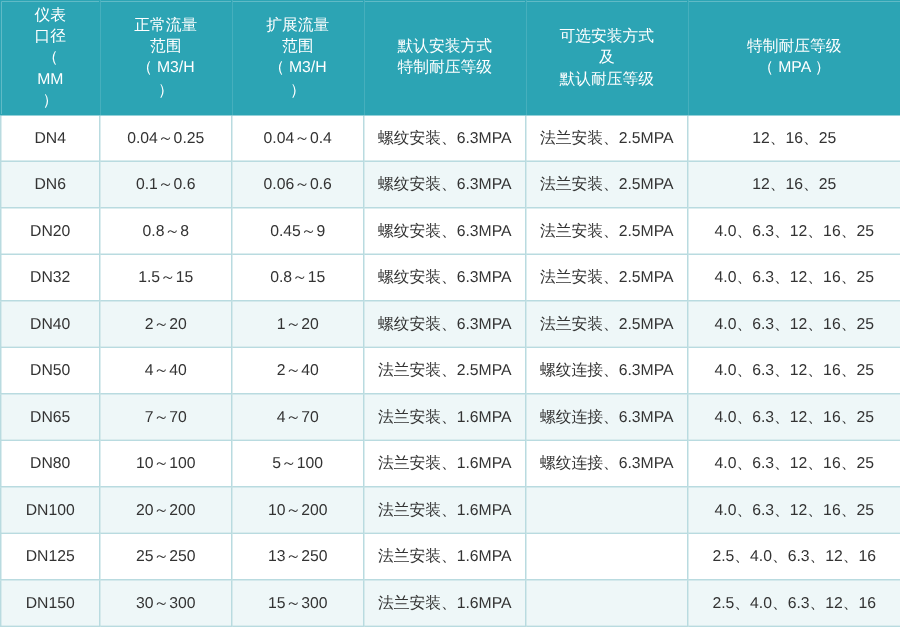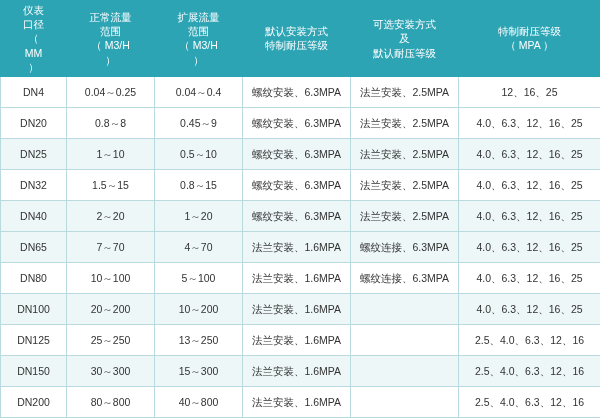--- a/index.html
+++ b/index.html
@@ -91,50 +91,58 @@
   </thead>
   <tbody id="table-body">
       <tr class="odd">
         <td>DN4</td>
         <td>0.04～0.25</td>
         <td>0.04～0.4</td>
         <td>螺纹安装、6.3MPA</td>
         <td>法兰安装、2.5MPA</td>
         <td>12、16、25</td>
       </tr>
+      <tr class="even">
+        <td>DN6</td>
+        <td>0.1～0.6</td>
+        <td>0.06～0.6</td>
+        <td>螺纹安装、6.3MPA</td>
+        <td>法兰安装、2.5MPA</td>
+        <td>12、16、25</td>
+      </tr>
       <tr class="odd">
         <td>DN20</td>
         <td>0.8～8</td>
         <td>0.45～9</td>
-        <td>螺纹安装、6.3MPA</td>
-        <td>法兰安装、2.5MPA</td>
-        <td>4.0、6.3、12、16、25</td>
-      </tr>
-      <tr class="even">
-        <td>DN25</td>
-        <td>1～10</td>
-        <td>0.5～10</td>
         <td>螺纹安装、6.3MPA</td>
         <td>法兰安装、2.5MPA</td>
         <td>4.0、6.3、12、16、25</td>
       </tr>
       <tr class="odd">
         <td>DN32</td>
         <td>1.5～15</td>
         <td>0.8～15</td>
         <td>螺纹安装、6.3MPA</td>
         <td>法兰安装、2.5MPA</td>
         <td>4.0、6.3、12、16、25</td>
       </tr>
       <tr class="even">
         <td>DN40</td>
         <td>2～20</td>
         <td>1～20</td>
         <td>螺纹安装、6.3MPA</td>
         <td>法兰安装、2.5MPA</td>
+        <td>4.0、6.3、12、16、25</td>
+      </tr>
+      <tr class="odd">
+        <td>DN50</td>
+        <td>4～40</td>
+        <td>2～40</td>
+        <td>法兰安装、2.5MPA</td>
+        <td>螺纹连接、6.3MPA</td>
         <td>4.0、6.3、12、16、25</td>
       </tr>
       <tr class="even">
         <td>DN65</td>
         <td>7～70</td>
         <td>4～70</td>
         <td>法兰安装、1.6MPA</td>
         <td>螺纹连接、6.3MPA</td>
         <td>4.0、6.3、12、16、25</td>
       </tr>

